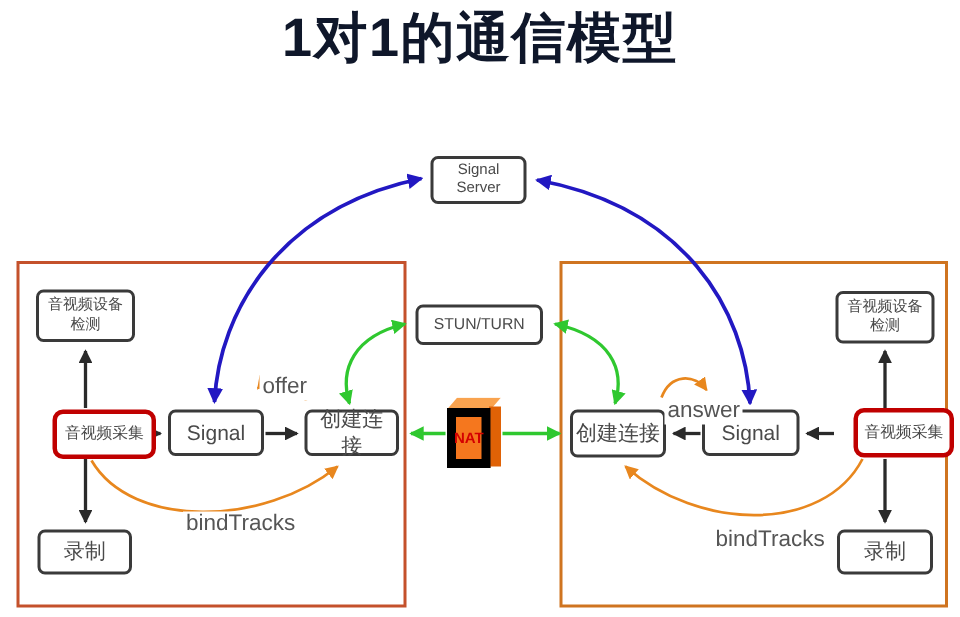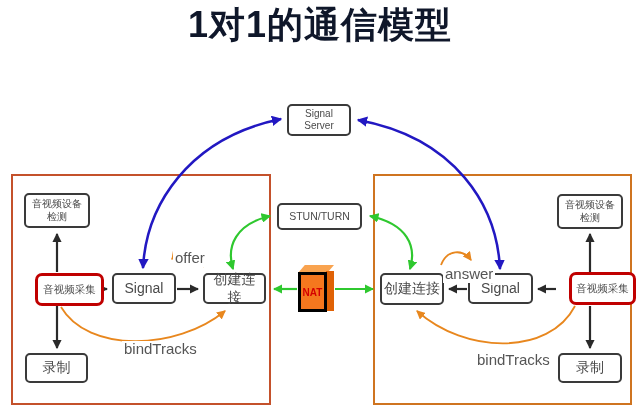--- a/index.html
+++ b/index.html
@@ -33,21 +33,21 @@
   .nat { position:absolute; left:298px; top:265px; width:36px; height:47px; z-index:3; }
   .nat .top {
     position:absolute; left:0; top:0; width:36px; height:8px; background:#F9A34F;
     clip-path:polygon(0 100%, 19% 0, 100% 0, 81% 100%);
   }
   .nat .side {
     position:absolute; right:0; top:6px; width:8px; height:40px; background:#E06206;
   }
   .nat .front {
     position:absolute; left:0; top:7px; width:29px; height:40px; background:#F5771E;
-    border:3px solid #000000; box-sizing:border-box;
+    border:6px solid #000000; box-sizing:border-box;
     display:flex; align-items:center; justify-content:center;
     font-size:10px; font-weight:bold; color:#D40000;
   }
 </style>
 </head>
 <body>
 
 <div class="stage">
 
   <div class="title">1对1的通信模型</div>

